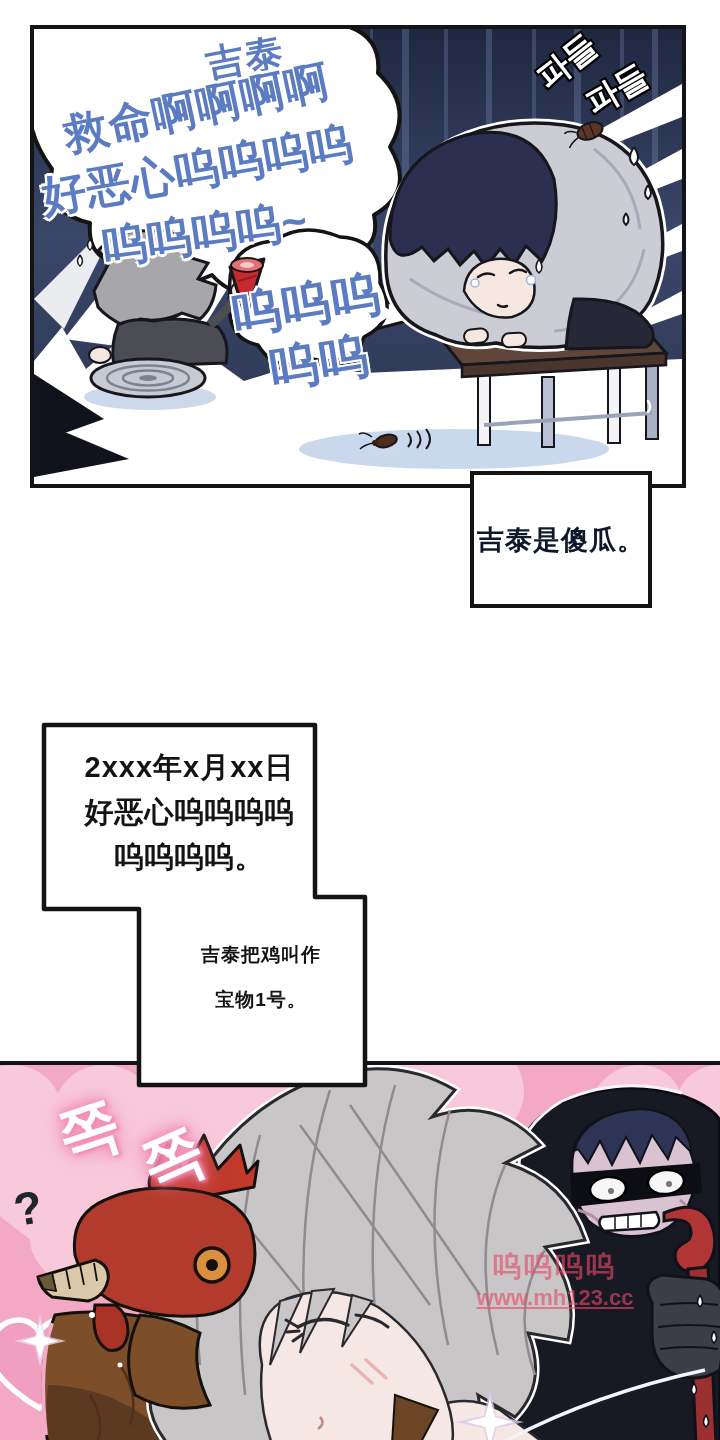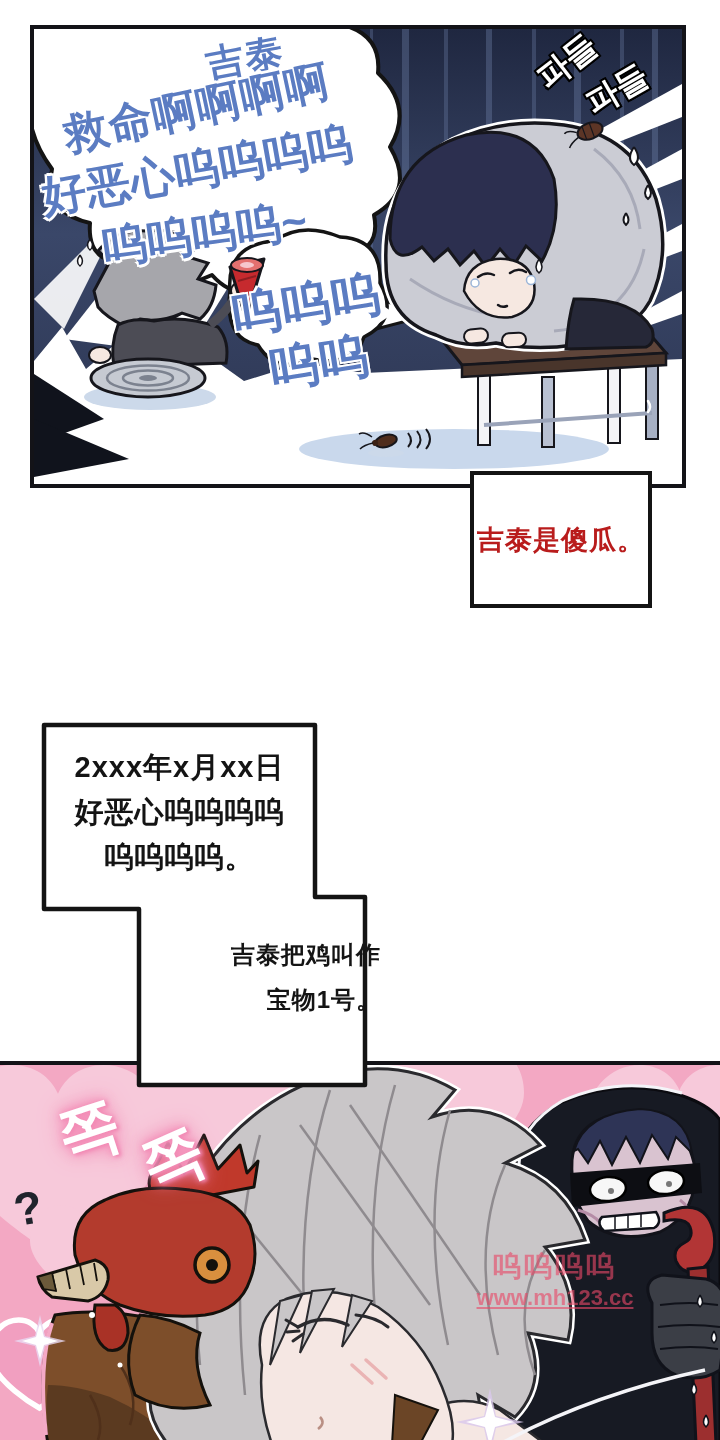--- a/index.html
+++ b/index.html
@@ -27,25 +27,25 @@
   .sfx-tremble { position:absolute; color:#ffffff; font-weight:900; font-size:33px; white-space:nowrap;
      text-shadow:2px 0 0 #000,-2px 0 0 #000,0 2px 0 #000,0 -2px 0 #000,2px 2px 0 #000,-2px -2px 0 #000,2px -2px 0 #000,-2px 2px 0 #000;
      z-index:3; }
   .tr1 { left:500px; top:10px; transform:rotate(-38deg); }
   .tr2 { left:550px; top:38px; transform:rotate(-30deg); }
 
   
   .caption-a { position:absolute; left:470px; top:471px; width:182px; height:137px;
      background:#fff; border:4px solid #141414; z-index:5;
      display:flex; align-items:center; justify-content:center; }
-  .caption-a span { font-size:27px; font-weight:700; color:#b91c1c; letter-spacing:1px; }
+  .caption-a span { font-size:27px; font-weight:700; color:#0f172a; letter-spacing:1px; }
   .caption-union-svg { position:absolute; left:0; top:0; width:720px; height:1440px; z-index:5; pointer-events:none; }
   .caption-text { position:absolute; z-index:6; text-align:center; color:#141414; font-weight:700; }
-  .caption-b { left:46px; top:745px; width:267px; font-size:29px; line-height:45px; letter-spacing:1px; }
-  .caption-c { left:141px; top:932px; width:240px; font-size:24px; line-height:45px; letter-spacing:1px;text-align:right; }
+  .caption-b { left:56px; top:745px; width:267px; font-size:29px; line-height:45px; letter-spacing:1px; }
+  .caption-c { left:141px; top:932px; width:240px; font-size:19px; line-height:45px; letter-spacing:1px; }
 
   
   .panel2 { position:absolute; left:0; top:1061px; width:720px; height:379px;
      background:#f3a8c3; border-top:4px solid #131318; overflow:hidden; z-index:1; }
   .panel2 svg.art { position:absolute; left:0; top:0; z-index:1; }
   .sfx-kiss { position:absolute; color:#ffffff; font-weight:900; font-size:62px; z-index:2; white-space:nowrap;
      text-shadow:0 0 6px #f48fb8, 0 0 14px #f48fb8, 0 0 22px #ef7fae, 2px 2px 4px #ef7fae; }
   .k1 { left:58px;  top:24px; transform:rotate(-18deg); }
   .k2 { left:142px; top:52px; transform:rotate(-24deg); }
   .question-mark { position:absolute; left:14px; top:116px; font-size:46px; font-weight:700; color:#20242c;

